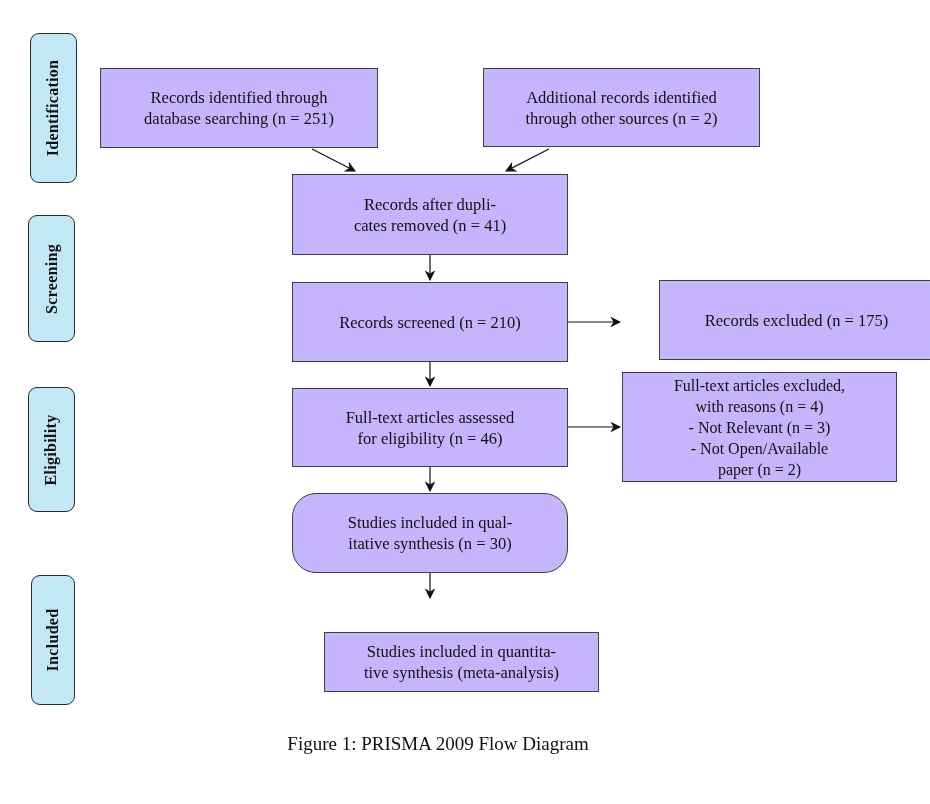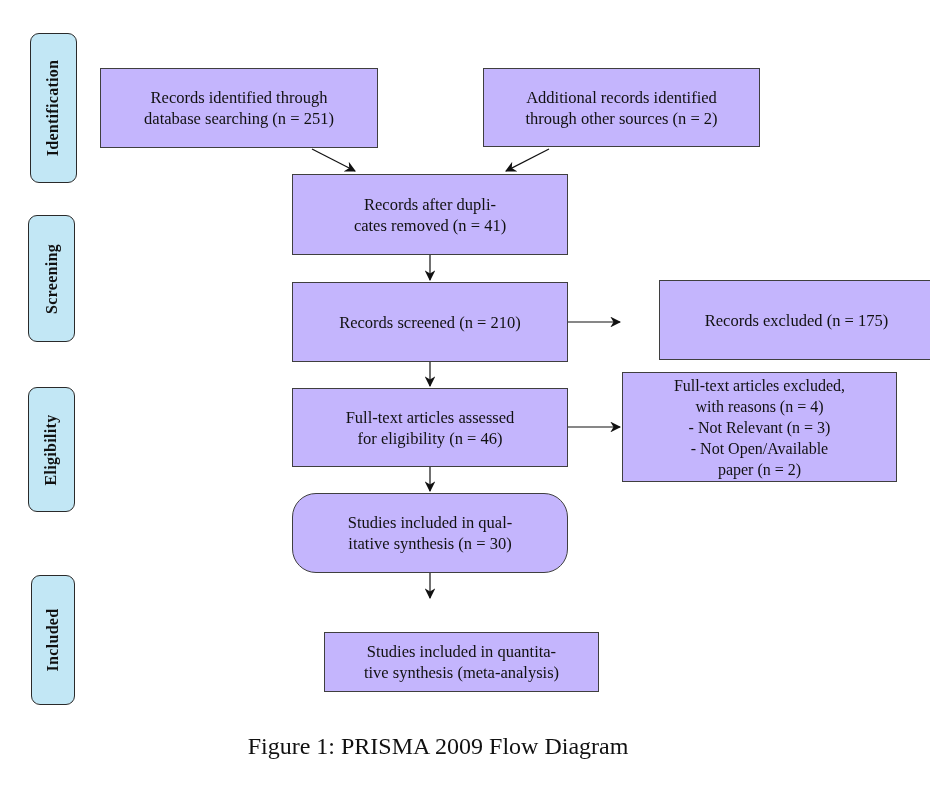--- a/index.html
+++ b/index.html
@@ -42,21 +42,21 @@
     transform:rotate(-90deg);
     white-space:nowrap;
     font-weight:bold;
     font-size:16px;
     letter-spacing:0.3px;
   }
   .caption{
     position:absolute;
     left:0;top:733px;width:876px;
     text-align:center;
-    font-size:24px;
+    font-size:19px;
   }
   
   #b-identified   {left:100px;top:68px; width:278px;height:80px;}
   #b-additional   {left:483px;top:68px; width:277px;height:79px;}
   #b-duplicates   {left:292px;top:174px;width:276px;height:81px;}
   #b-screened     {left:292px;top:282px;width:276px;height:80px;}
   #b-excluded     {left:622px;top:280px;width:275px;height:80px;margin-left:37px;}
   #b-ft-excluded  {left:622px;top:372px;width:275px;height:110px;font-size:16px;line-height:21px;}
   #b-ft-assessed  {left:292px;top:388px;width:276px;height:79px;}
   #b-qualitative  {left:292px;top:493px;width:276px;height:80px;border-radius:24px;}

